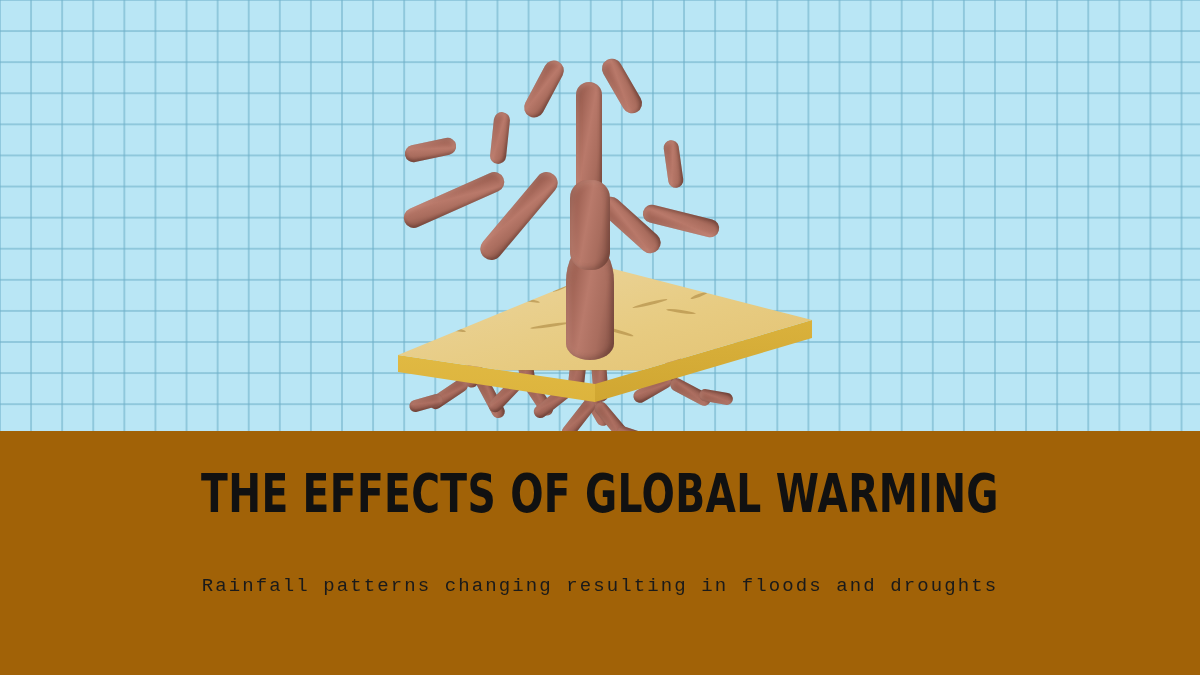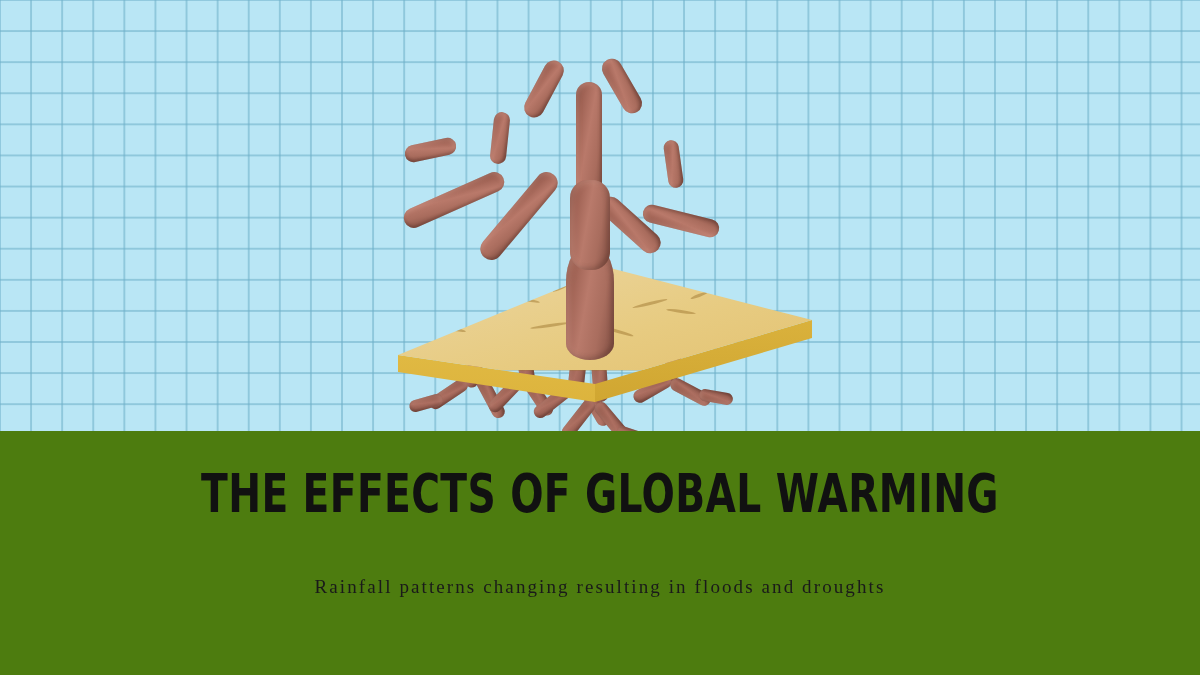--- a/index.html
+++ b/index.html
@@ -115,21 +115,21 @@
 
   
   #roots { position:absolute; left:0; top:300px; width:450px; height:130px; z-index:4; }
   .root { background:linear-gradient(100deg,#72433a 0%,#945a4c 20%,#ad6f61 50%,#9c6255 75%,#7a493e 100%); }
 
   
   #caption {
     position:absolute;
     left:0; top:431px;
     width:1200px; height:244px;
-    background:#4d7c0f;
+    background:#a16207;
   }
 
   #title {
     position:absolute;
     left:0; top:36px;
     width:1200px;
     text-align:center;
     font-family:"DejaVu Sans", sans-serif;
     font-size:53px;
     font-weight:700;
@@ -138,21 +138,21 @@
     transform:scaleX(0.74);
     white-space:nowrap;
     line-height:1;
   }
 
   #subtitle {
     position:absolute;
     left:0; top:146px;
     width:1200px;
     text-align:center;
-    font-family:Liberation Serif, serif;
+    font-family:Liberation Mono, monospace;
     font-size:19px;
     font-weight:400;
     letter-spacing:2.1px;
     color:#1a1a1a;
     white-space:nowrap;
     line-height:1;
   }
 </style>
 </head>
 <body>

